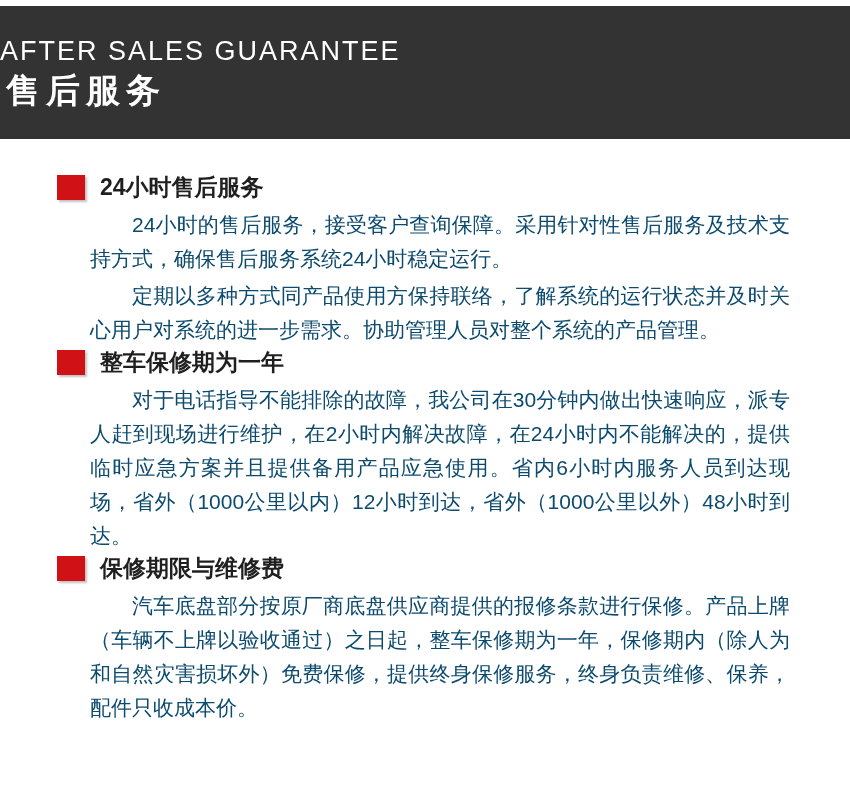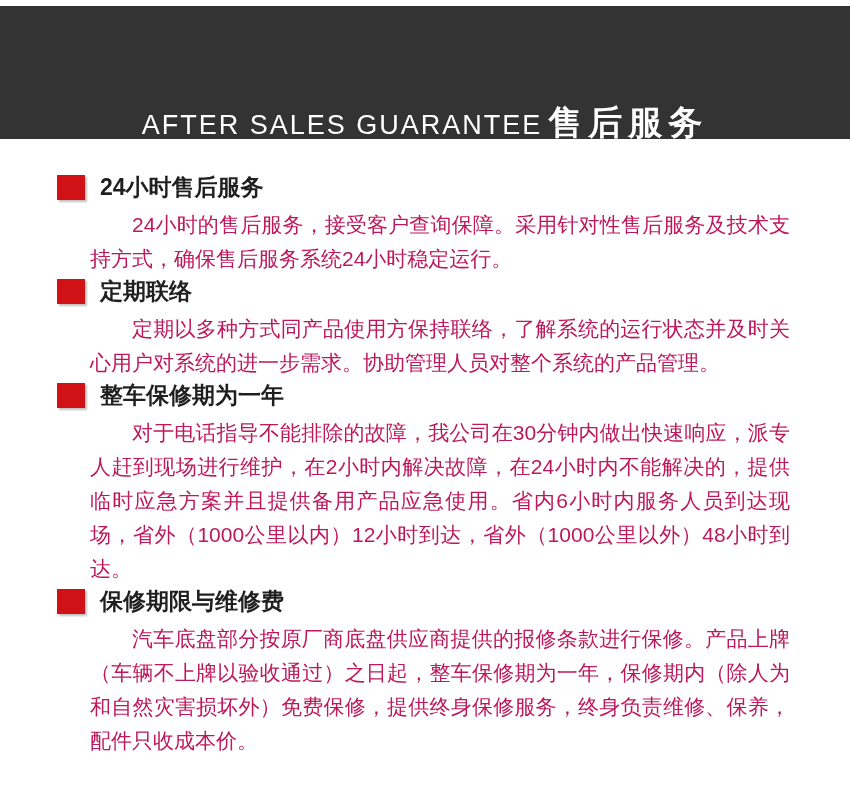--- a/index.html
+++ b/index.html
@@ -17,21 +17,22 @@
     width: 850px;
     height: 805px;
     background: #ffffff;
   }
   
   .banner {
     margin-top: 6px;
     height: 133px;
     background: var(--banner_bg, #333333);
     display: flex;
-    align-items: flex-end;
+    flex-direction: column;
+    align-items: flex-start;
     justify-content: center;
   }
   .banner-en {
     color: var(--banner_text, #ffffff);
     font-size: 27px;
     letter-spacing: 2px;
     font-weight: 400;
     line-height: 1;
   }
   .banner-zh {
@@ -67,21 +68,21 @@
     margin: 0;
     font-size: 23px;
     line-height: 25px;
     font-weight: bold;
     color: #1f1f1f;
   }
   .para {
     margin: 0 0 0 33px;
     font-size: 21px;
     line-height: 34px;
-    color: #be185d;
+    color: #0c4a6e;
     text-align: justify;
     text-indent: 2em;
   }
 </style>
 </head>
 <body>
 
 <div class="page">
 
   <header class="banner">
@@ -93,24 +94,20 @@
 
     <section class="section">
       <div class="section-heading">
         <span class="bullet"></span>
         <h2 class="heading-text">24小时售后服务</h2>
       </div>
       <p class="para">24小时的售后服务，接受客户查询保障。采用针对性售后服务及技术支持方式，确保售后服务系统24小时稳定运行。</p>
     </section>
 
     <section class="section">
-      <div class="section-heading">
-        <span class="bullet"></span>
-        <h2 class="heading-text">定期联络</h2>
-      </div>
       <p class="para">定期以多种方式同产品使用方保持联络，了解系统的运行状态并及时关心用户对系统的进一步需求。协助管理人员对整个系统的产品管理。</p>
     </section>
 
     <section class="section">
       <div class="section-heading">
         <span class="bullet"></span>
         <h2 class="heading-text">整车保修期为一年</h2>
       </div>
       <p class="para">对于电话指导不能排除的故障，我公司在30分钟内做出快速响应，派专人赶到现场进行维护，在2小时内解决故障，在24小时内不能解决的，提供临时应急方案并且提供备用产品应急使用。省内6小时内服务人员到达现场，省外（1000公里以内）12小时到达，省外（1000公里以外）48小时到达。</p>
     </section>

